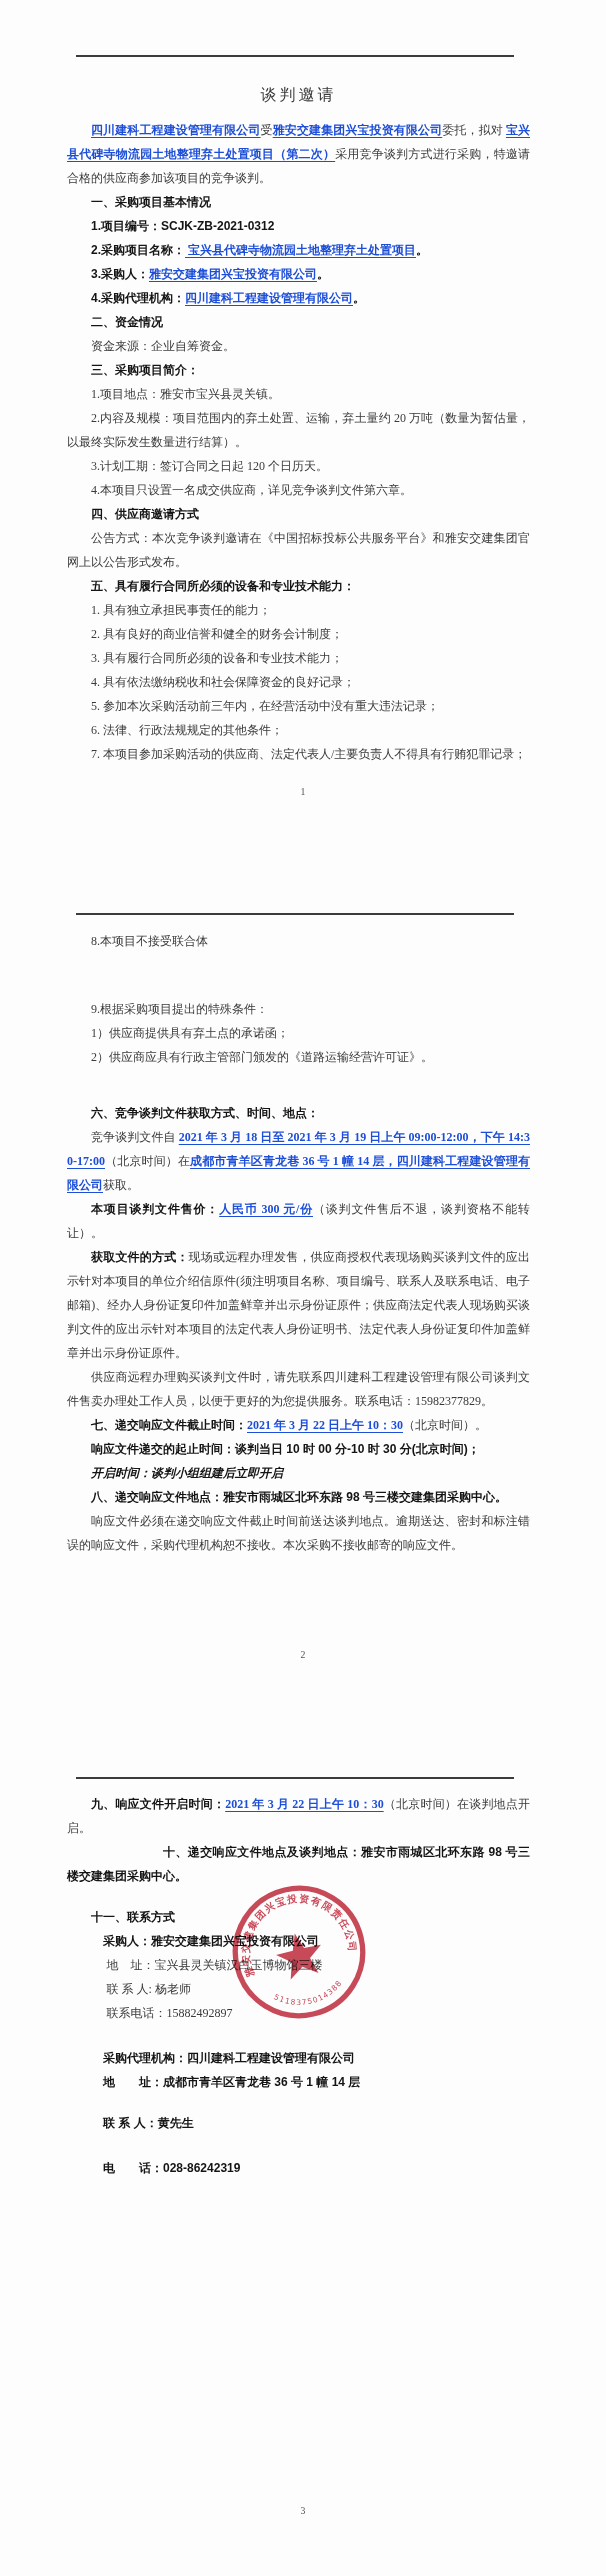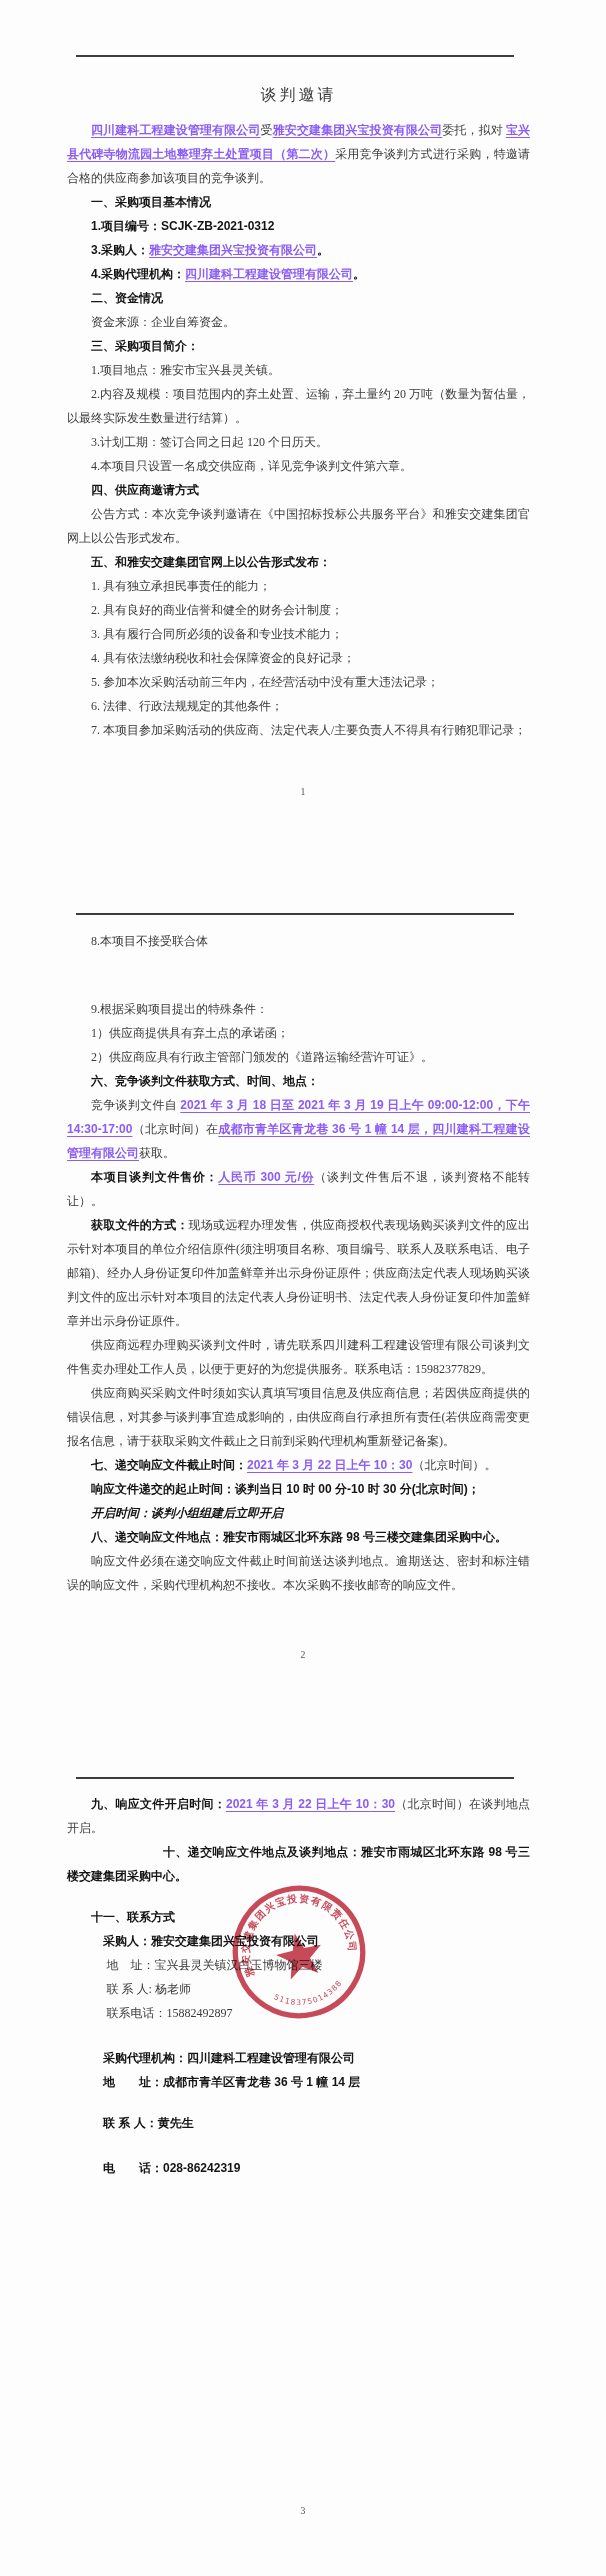--- a/index.html
+++ b/index.html
@@ -15,21 +15,21 @@
   #page3 .rule{top:49px;}
   .body{padding:0 76px 0 67px;font-size:12px;line-height:24px;text-align:justify;word-break:break-all;}
   #page1 .body{padding-top:74px;}
   #page2 .body{padding-top:65px;}
   #page3 .body{padding-top:64px;}
   .body p{margin:0;}
   h1.doc-title{font-family:"Liberation Sans","DejaVu Sans",sans-serif;font-size:16px;letter-spacing:3px;
      text-align:center;color:#111;margin:9px 0 10.6px 0;font-weight:bold;}
   .seg-n{font-weight:normal;color:#3a3a3a;}
   .seg-b{font-weight:bold;color:#141414;font-family:"Liberation Sans","DejaVu Sans",sans-serif;}
-  .seg-bu{font-weight:bold;color:#8b5cf6;font-family:Liberation Sans, sans-serif;
+  .seg-bu{font-weight:bold;color:#1d4ed8;font-family:Liberation Serif, serif;
      text-decoration:underline;text-underline-offset:3px;text-decoration-thickness:1.1px;}
   .pagenum{position:absolute;left:0;right:0;text-align:center;font-size:9.8px;color:#555;}
   #page1 .pagenum{top:786px;}
   #page2 .pagenum{top:785px;}
   #page3 .pagenum{top:777px;}
   .stamp{position:absolute;left:227px;top:152px;mix-blend-mode:multiply;opacity:.92;}
   .stamp-company{font-size:13px;font-weight:bold;letter-spacing:2px;
      font-family:"Liberation Sans","DejaVu Sans",sans-serif;}
   .stamp-code{font-size:10px;letter-spacing:1.5px;font-family:"DejaVu Sans",sans-serif;}
 </style>
@@ -38,56 +38,56 @@
 
 <div class="doc">
 
   <section class="page" id="page1">
     <div class="rule"></div>
     <div class="body">
         <h1 class="doc-title"><span class="seg-n">谈判邀请</span></h1>
         <p style="text-indent: 2em;"><span class="seg-bu">四川建科工程建设管理有限公司</span><span class="seg-n">受</span><span class="seg-bu">雅安交建集团兴宝投资有限公司</span><span class="seg-n">委托，拟对 </span><span class="seg-bu">宝兴县代碑寺物流园土地整理弃土处置项目（第二次）</span><span class="seg-n">采用竞争谈判方式进行采购，特邀请合格的供应商参加该项目的竞争谈判。</span></p>
         <p style="text-indent: 2em;"><span class="seg-b">一、采购项目基本情况</span></p>
         <p style="text-indent: 2em;"><span class="seg-b">1.项目编号：SCJK-ZB-2021-0312</span></p>
+        <p style="text-indent: 2em;"><span class="seg-b">2.采购项目名称：</span><span class="seg-bu"> 宝兴县代碑寺物流园土地整理弃土处置项目</span><span class="seg-b">。</span></p>
         <p style="text-indent: 2em;"><span class="seg-b">3.采购人：</span><span class="seg-bu">雅安交建集团兴宝投资有限公司</span><span class="seg-b">。</span></p>
         <p style="text-indent: 2em;"><span class="seg-b">4.采购代理机构：</span><span class="seg-bu">四川建科工程建设管理有限公司</span><span class="seg-b">。</span></p>
         <p style="text-indent: 2em;"><span class="seg-b">二、资金情况</span></p>
         <p style="text-indent: 2em;"><span class="seg-n">资金来源：企业自筹资金。</span></p>
         <p style="text-indent: 2em;"><span class="seg-b">三、采购项目简介：</span></p>
         <p style="text-indent: 2em;"><span class="seg-n">1.项目地点：雅安市宝兴县灵关镇。</span></p>
         <p style="text-indent: 2em;"><span class="seg-n">2.内容及规模：项目范围内的弃土处置、运输，弃土量约 20 万吨（数量为暂估量，以最终实际发生数量进行结算）。</span></p>
         <p style="text-indent: 2em;"><span class="seg-n">3.计划工期：签订合同之日起 120 个日历天。</span></p>
         <p style="text-indent: 2em;"><span class="seg-n">4.本项目只设置一名成交供应商，详见竞争谈判文件第六章。</span></p>
         <p style="text-indent: 2em;"><span class="seg-b">四、供应商邀请方式</span></p>
         <p style="text-indent: 2em;"><span class="seg-n">公告方式：本次竞争谈判邀请在《中国招标投标公共服务平台》和雅安交建集团官网上以公告形式发布。</span></p>
-        <p style="text-indent: 2em;"><span class="seg-b">五、和雅安交建集团官网上以公告形式发布：</span></p>
+        <p style="text-indent: 2em;"><span class="seg-b">五、具有履行合同所必须的设备和专业技术能力：</span></p>
         <p style="text-indent: 2em;"><span class="seg-n">1. 具有独立承担民事责任的能力；</span></p>
         <p style="text-indent: 2em;"><span class="seg-n">2. 具有良好的商业信誉和健全的财务会计制度；</span></p>
         <p style="text-indent: 2em;"><span class="seg-n">3. 具有履行合同所必须的设备和专业技术能力；</span></p>
         <p style="text-indent: 2em;"><span class="seg-n">4. 具有依法缴纳税收和社会保障资金的良好记录；</span></p>
         <p style="text-indent: 2em;"><span class="seg-n">5. 参加本次采购活动前三年内，在经营活动中没有重大违法记录；</span></p>
         <p style="text-indent: 2em;"><span class="seg-n">6. 法律、行政法规规定的其他条件；</span></p>
         <p style="text-indent: 2em;"><span class="seg-n">7. 本项目参加采购活动的供应商、法定代表人/主要负责人不得具有行贿犯罪记录；</span></p>
       </div>
     <div class="pagenum">1</div>
   </section>
 
   <section class="page" id="page2">
     <div class="rule"></div>
     <div class="body">
         <p style="text-indent: 2em;"><span class="seg-n">8.本项目不接受联合体</span></p>
         <p style="text-indent: 2em; margin-top: 44px;"><span class="seg-n">9.根据采购项目提出的特殊条件：</span></p>
         <p style="text-indent: 2em;"><span class="seg-n">1）供应商提供具有弃土点的承诺函；</span></p>
         <p style="text-indent: 2em;"><span class="seg-n">2）供应商应具有行政主管部门颁发的《道路运输经营许可证》。</span></p>
-        <p style="text-indent: 2em;"><span class="seg-b">六、竞争谈判文件获取方式、时间、地点：</span></p>
+        <p style="text-indent: 2em; margin-top: 32px;"><span class="seg-b">六、竞争谈判文件获取方式、时间、地点：</span></p>
         <p style="text-indent: 2em;"><span class="seg-n">竞争谈判文件自 </span><span class="seg-bu">2021 年 3 月 18 日至 2021 年 3 月 19 日上午 09:00-12:00，下午 14:30-17:00</span><span class="seg-n">（北京时间）在</span><span class="seg-bu">成都市青羊区青龙巷 36 号 1 幢 14 层，四川建科工程建设管理有限公司</span><span class="seg-n">获取。</span></p>
         <p style="text-indent: 2em;"><span class="seg-b">本项目谈判文件售价：</span><span class="seg-bu">人民币 300 元/份</span><span class="seg-n">（谈判文件售后不退，谈判资格不能转让）。</span></p>
         <p style="text-indent: 2em;"><span class="seg-b">获取文件的方式：</span><span class="seg-n">现场或远程办理发售，供应商授权代表现场购买谈判文件的应出示针对本项目的单位介绍信原件(须注明项目名称、项目编号、联系人及联系电话、电子邮箱)、经办人身份证复印件加盖鲜章并出示身份证原件；供应商法定代表人现场购买谈判文件的应出示针对本项目的法定代表人身份证明书、法定代表人身份证复印件加盖鲜章并出示身份证原件。</span></p>
         <p style="text-indent: 2em;"><span class="seg-n">供应商远程办理购买谈判文件时，请先联系四川建科工程建设管理有限公司谈判文件售卖办理处工作人员，以便于更好的为您提供服务。联系电话：15982377829。</span></p>
-        <p style="text-indent: 2em;"><span class="seg-n">供应商购买采购文件时须如实认真填写项目信息及供应商信息；若因供应商提供的错误信息，对其参与谈判事宜造成影响的，由供应商自行承担所有责任(若供应商需变更报名信息，请于获取采购文件截止之日前到采购代理机构重新登记备案)。</span></p>
         <p style="text-indent: 2em;"><span class="seg-b">七、递交响应文件截止时间：</span><span class="seg-bu">2021 年 3 月 22 日上午 10：30</span><span class="seg-n">（北京时间）。</span></p>
         <p style="text-indent: 2em;"><span class="seg-b">响应文件递交的起止时间：谈判当日 10 时 00 分-10 时 30 分(北京时间)；</span></p>
         <p style="text-indent: 2em; font-style: italic;"><span class="seg-b">开启时间：谈判小组组建后立即开启</span></p>
         <p style="text-indent: 2em;"><span class="seg-b">八、递交响应文件地点：雅安市雨城区北环东路 98 号三楼交建集团采购中心。</span></p>
         <p style="text-indent: 2em;"><span class="seg-n">响应文件必须在递交响应文件截止时间前送达谈判地点。逾期送达、密封和标注错误的响应文件，采购代理机构恕不接收。本次采购不接收邮寄的响应文件。</span></p>
       </div>
     <div class="pagenum">2</div>
   </section>
 
   <section class="page" id="page3">

